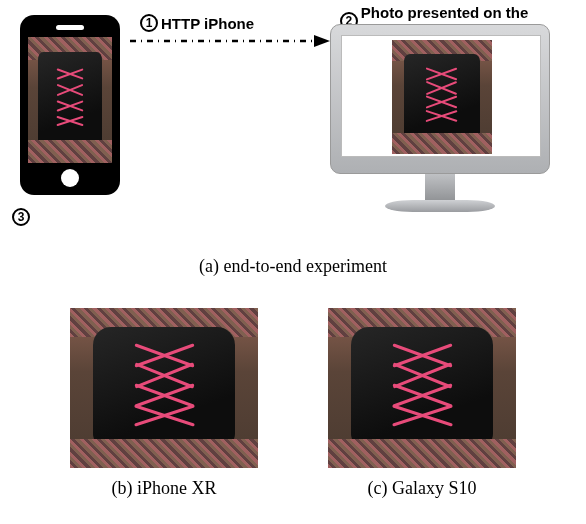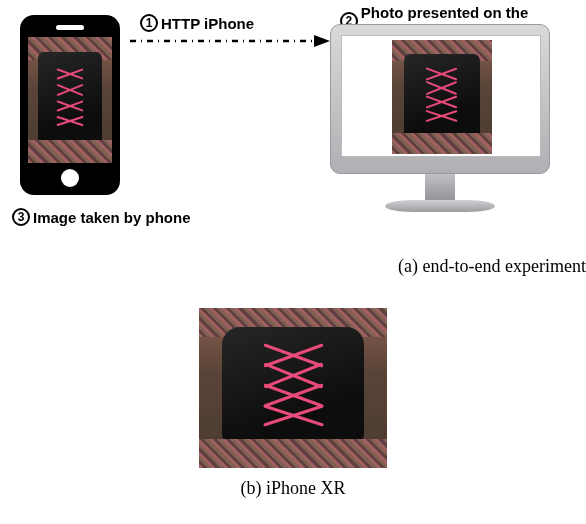--- a/index.html
+++ b/index.html
@@ -186,21 +186,21 @@
     position: absolute;
     left: 55px;
     top: 176px;
     width: 110px;
     height: 12px;
     background: linear-gradient(180deg, #cfd1d4 0%, #9a9ca0 100%);
     border-radius: 50% / 100%;
   }
 
   .caption-row {
-    text-align: right;
+    text-align: center;
     font-size: 18px;
     color: #000;
     font-family: "Times New Roman", Times, serif;
   }
   .caption-a { position: absolute; left: 0; right: 0; top: 256px; }
 
   .bottom-row {
     position: absolute;
     top: 308px;
     left: 0;
@@ -263,21 +263,20 @@
     <span>HTTP iPhone</span>
   </div>
 
   <div class="label label-2">
     <span class="circnum">2</span>
     <span>Photo presented on the monitor</span>
   </div>
 
   <div class="label label-3">
     <span class="circnum">3</span>
-    <span>Image taken by phone</span>
   </div>
 
   <div class="monitor">
     <div class="monitor-body">
       <div class="monitor-screen">
         <div class="backpack-img">
           <div class="bag">
             <div class="laces">
               <span></span>
                 <span></span>
@@ -313,13 +312,32 @@
             <span></span>
               <span></span>
               <span></span>
               <span></span>
           </div>
         </div>
       </div>
     </div>
     <div class="caption-row">(b) iPhone XR</div>
   </div>
+  <div class="thumb-col">
+    <div class="thumb">
+      <div class="backpack-img">
+        <div class="bag">
+          <div class="laces">
+            <span></span>
+              <span></span>
+              <span></span>
+              <span></span>
+            <span></span>
+              <span></span>
+              <span></span>
+              <span></span>
+          </div>
+        </div>
+      </div>
+    </div>
+    <div class="caption-row">(c) Galaxy S10</div>
+  </div>
 </div>
 
 </body></html>

